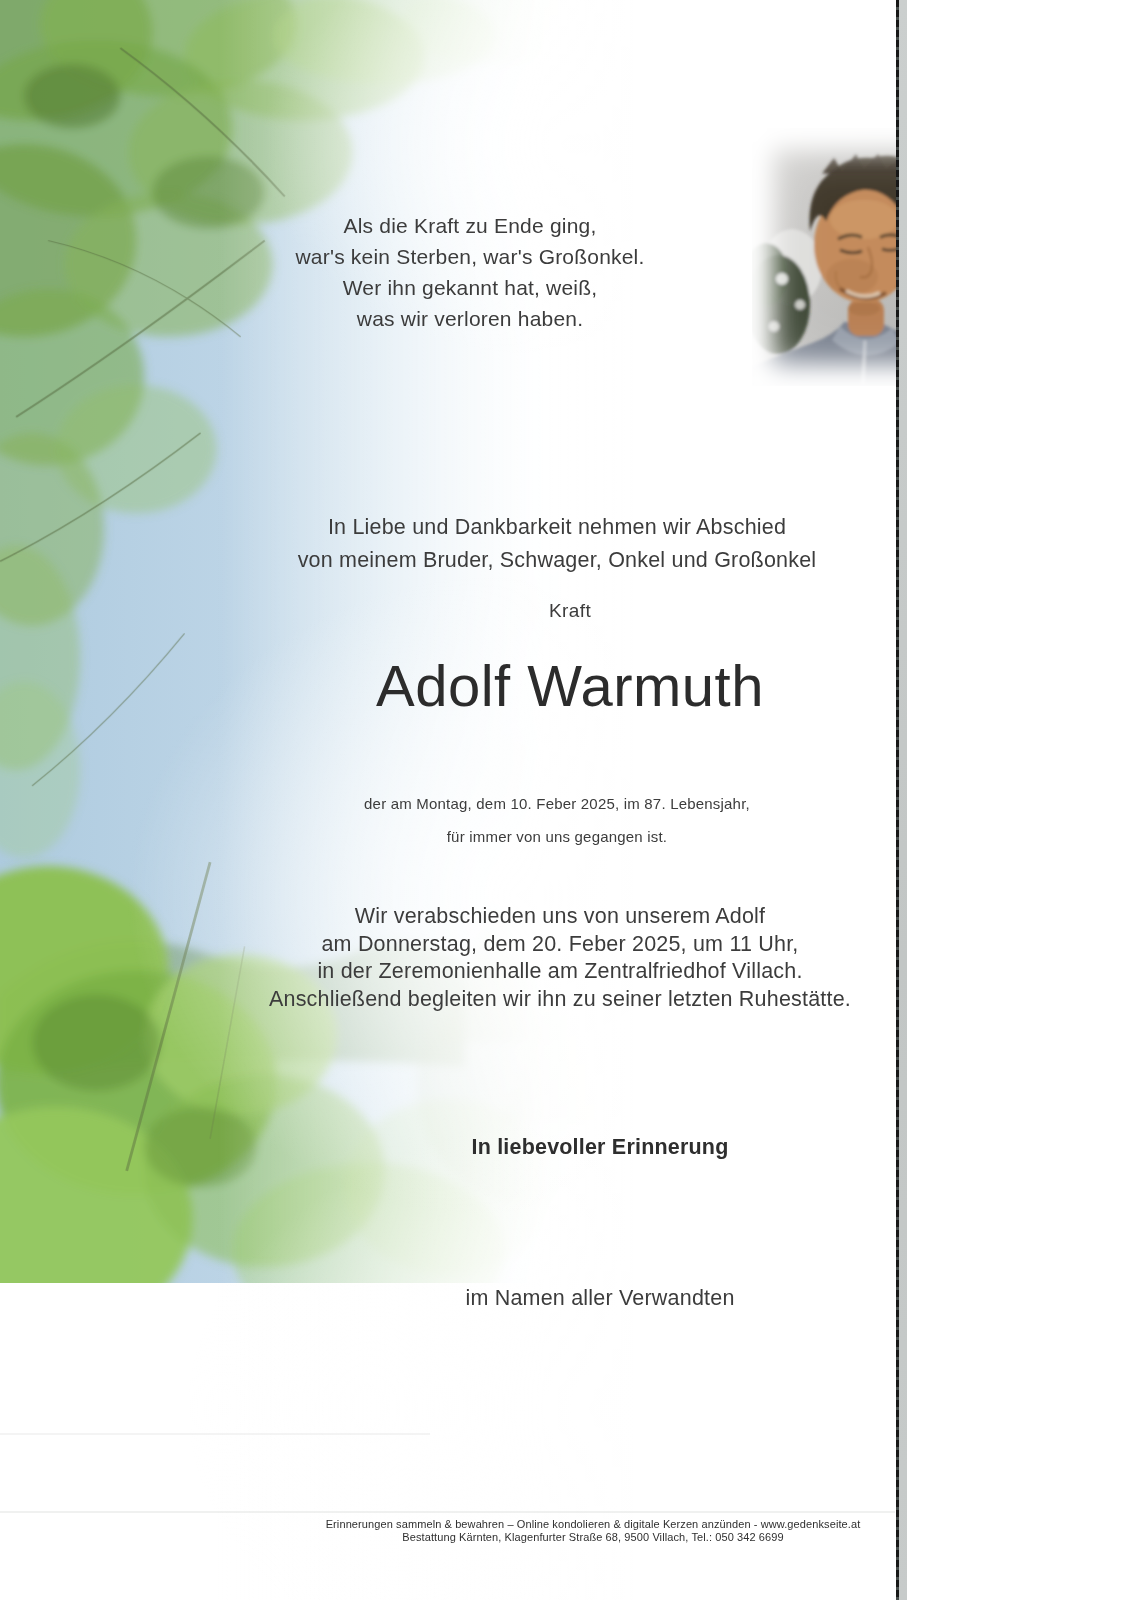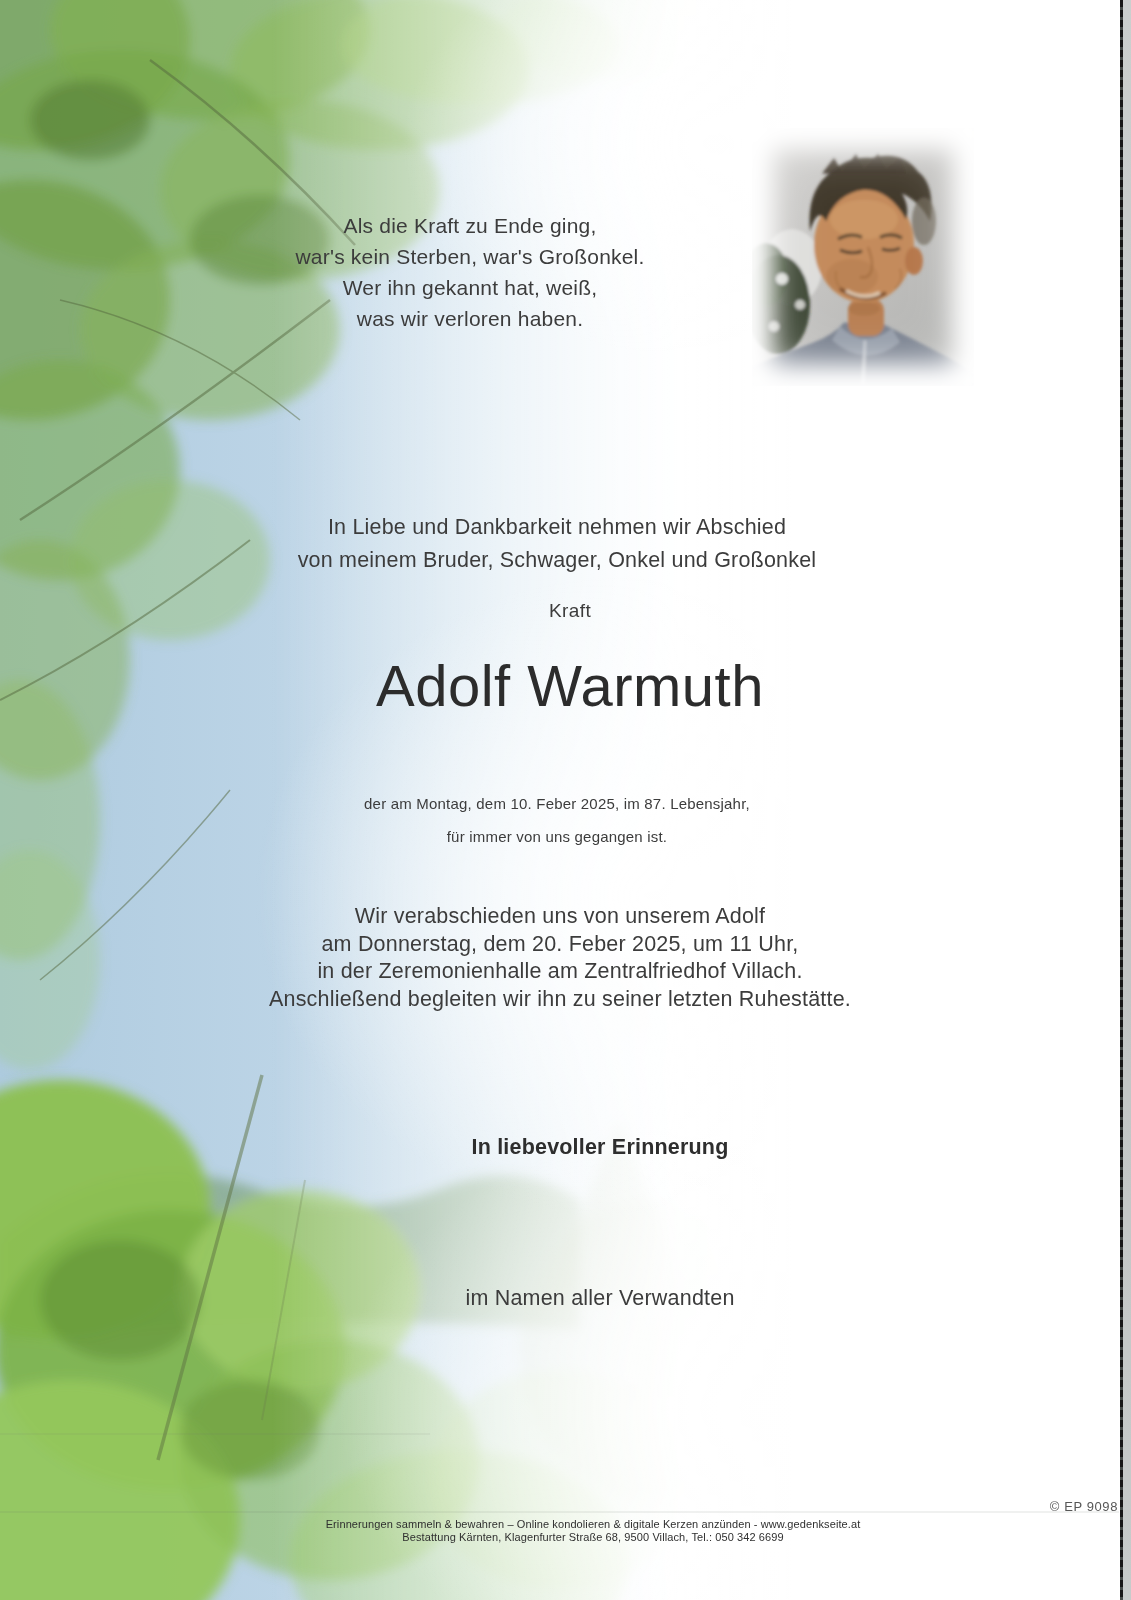--- a/index.html
+++ b/index.html
@@ -1,17 +1,17 @@
 <!DOCTYPE html>
 <html><head>
 <meta charset="utf-8">
 <style>
   html,body{margin:0;padding:0;background:#ffffff;}
   .page{
-    position:relative;width:1131px;height:1600px;background:#ffffff;overflow:hidden;
+    position:relative;width:907px;height:1600px;background:#ffffff;overflow:hidden;
     font-family:"Liberation Sans","DejaVu Sans",sans-serif;color:#3c3c3c;
   }
   .bg-svg{position:absolute;inset:0;z-index:0;}
   .fade{
     position:absolute;inset:0;z-index:1;pointer-events:none;
     background:
       radial-gradient(ellipse 430px 300px at 63% 9%,  rgba(255,255,255,.97), rgba(255,255,255,0) 72%),
       radial-gradient(ellipse 520px 430px at 57% 56%, rgba(255,255,255,.92), rgba(255,255,255,0) 75%),
       radial-gradient(ellipse 560px 390px at 67% 88%, rgba(255,255,255,.94), rgba(255,255,255,0) 75%),
       linear-gradient(to right, rgba(255,255,255,0) 24%, rgba(255,255,255,.55) 44%, rgba(255,255,255,.96) 60%, #ffffff 70%);

